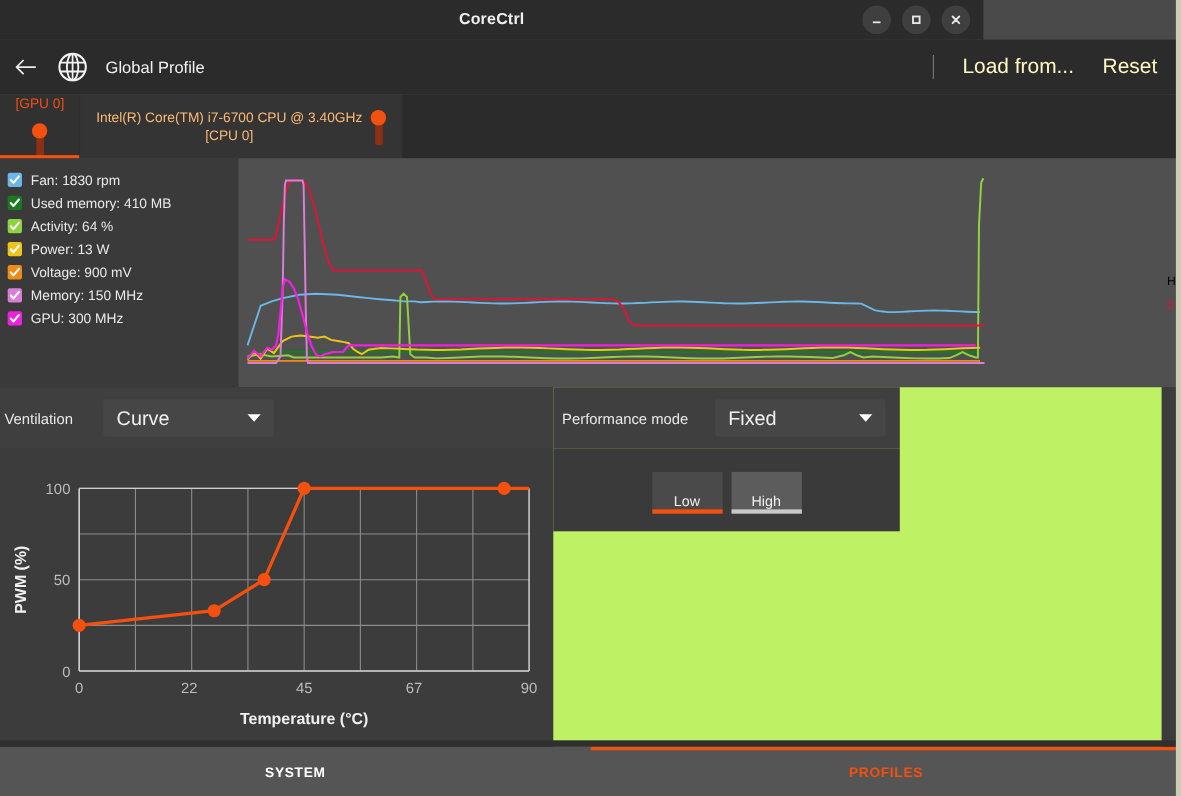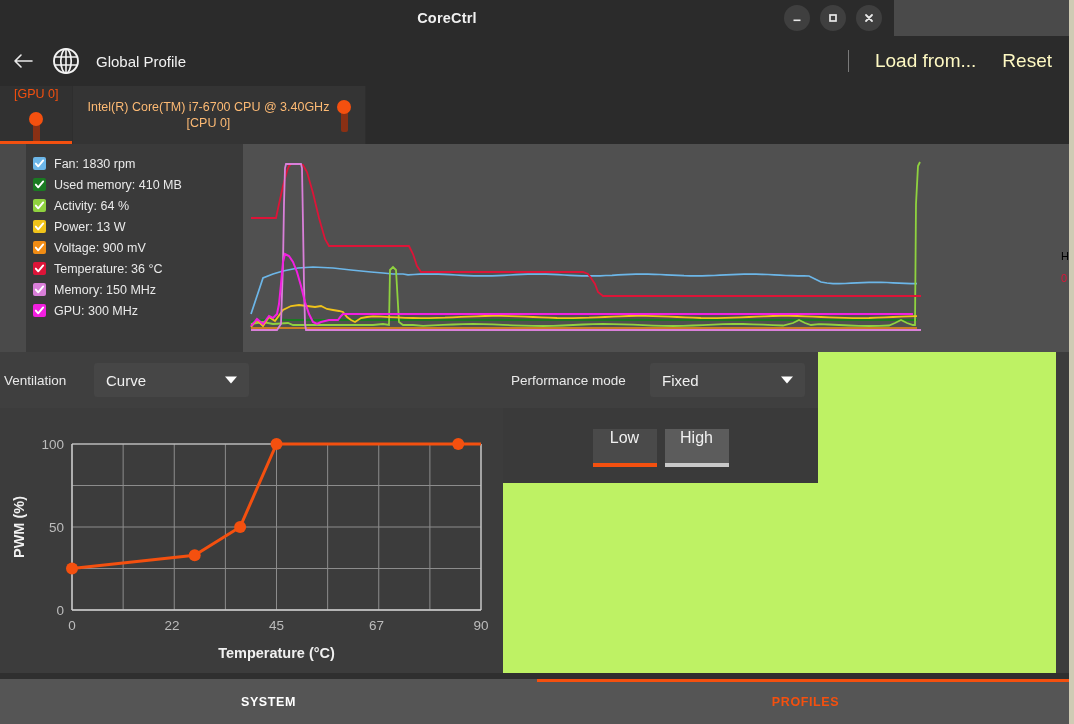--- a/index.html
+++ b/index.html
@@ -102,21 +102,20 @@
   .pin-icon .ball {
     position: absolute; left: 0; top: 2px; width: 14px; height: 14px;
     border-radius: 50%; background: #f4500f;
   }
   .devtabs-filler { flex: 1; background: #2b2b2b; }
 
   
   .monitor {
     position: absolute; left: 0; top: 144px; width: 1074px; height: 160px;
     display: flex;
-    padding-left: 26px;
   }
   .legend {
     width: 217px; height: 208px;
     background: #3a3a3a;
     padding: 9px 0 0 7px;
   }
   .legend-item {
     display: flex; align-items: center;
     height: 21px;
   }
@@ -161,36 +160,36 @@
     background: #3f3f3f;
   }
   .ctrl-label {
     color: #e9e9e9; font-size: 13.5px;
   }
   .combo {
     height: 34px; background: #464646; border-radius: 3px;
     display: flex; align-items: center;
     padding: 0 12px; position: relative;
   }
-  .combo-text { color: #f0f0f0; font-size: 15px; }
+  .combo-text { color: #f0f0f0; font-size: 18px; }
   .combo-arrow {
     position: absolute; right: 12px; top: 50%; transform: translateY(-50%);
     width: 0; height: 0;
     border-left: 6px solid transparent; border-right: 6px solid transparent;
     border-top: 7px solid #ffffff;
   }
   .perf-sub {
     position: absolute; left: 0; top: 56px; width: 315px; height: 75px;
     background: #3a3a3a;
     display: flex; align-items: center; justify-content: center; gap: 8px;
   }
   .seg-btn {
     width: 64px; height: 34px; position: relative;
-    display: flex; align-items: flex-start; justify-content: center;
-    font-size: 16px; color: #f0f0f0;
+    display: flex; align-items: flex-end; justify-content: center;
+    font-size: 13px; color: #f0f0f0;
     background: #474747;
   }
   .seg-btn.sel { background: #4a4a4a; }
   .seg-btn.sel::after {
     content: ""; position: absolute; left: 0; right: 0; bottom: -4px;
     height: 4px; background: #f4500f;
   }
   .seg-btn.alt { background: #5c5c5c; }
   .seg-btn.alt::after {
     content: ""; position: absolute; left: 0; right: 0; bottom: -4px;
@@ -344,28 +343,20 @@
           </div>
           <div class="legend-text">Power: 13 W</div>
         </div>
         <div class="legend-item">
           <div class="legend-cb" style="background: rgb(240, 140, 20);">
             <svg width="11" height="11" viewBox="0 0 11 11">
               <path d="M1.8 5.6 L4.2 8.3 L9.2 2.4" stroke="#ffffff" stroke-width="1.9" fill="none" stroke-linecap="round" stroke-linejoin="round"></path>
             </svg>
           </div>
           <div class="legend-text">Voltage: 900 mV</div>
-        </div>
-        <div class="legend-item">
-          <div class="legend-cb" style="background: rgb(221, 20, 56);">
-            <svg width="11" height="11" viewBox="0 0 11 11">
-              <path d="M1.8 5.6 L4.2 8.3 L9.2 2.4" stroke="#ffffff" stroke-width="1.9" fill="none" stroke-linecap="round" stroke-linejoin="round"></path>
-            </svg>
-          </div>
-          <div class="legend-text">Temperature: 36 °C</div>
         </div>
         <div class="legend-item">
           <div class="legend-cb" style="background: rgb(217, 127, 217);">
             <svg width="11" height="11" viewBox="0 0 11 11">
               <path d="M1.8 5.6 L4.2 8.3 L9.2 2.4" stroke="#ffffff" stroke-width="1.9" fill="none" stroke-linecap="round" stroke-linejoin="round"></path>
             </svg>
           </div>
           <div class="legend-text">Memory: 150 MHz</div>
         </div>
         <div class="legend-item">

